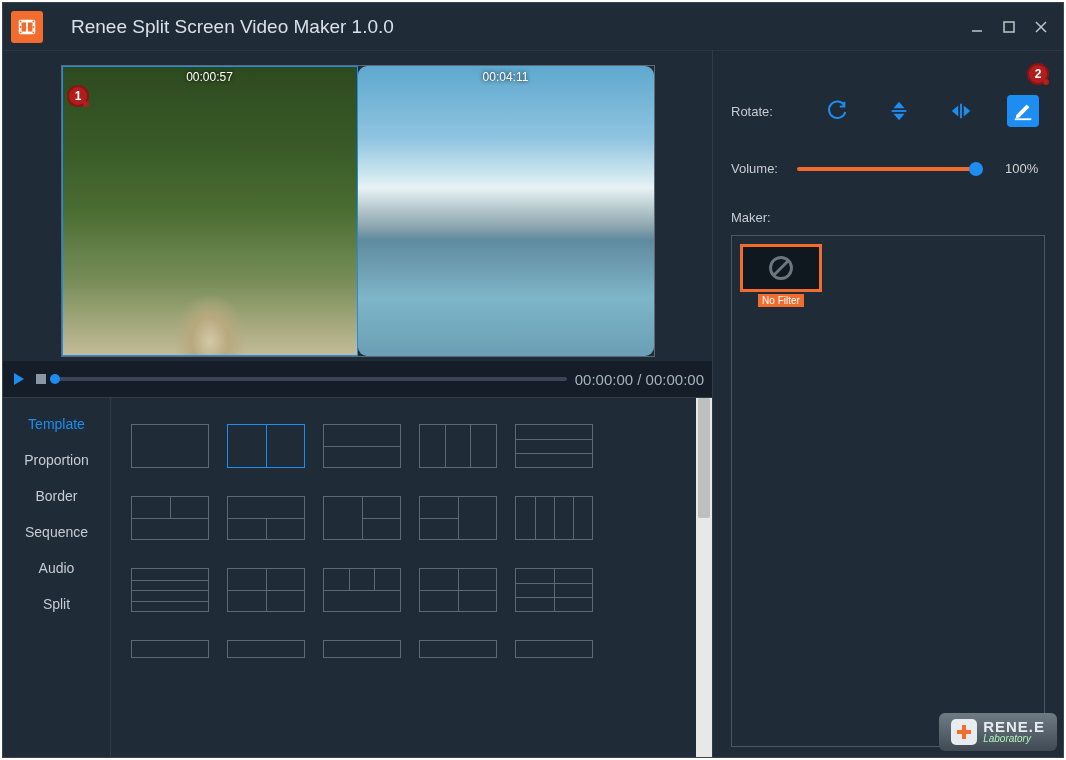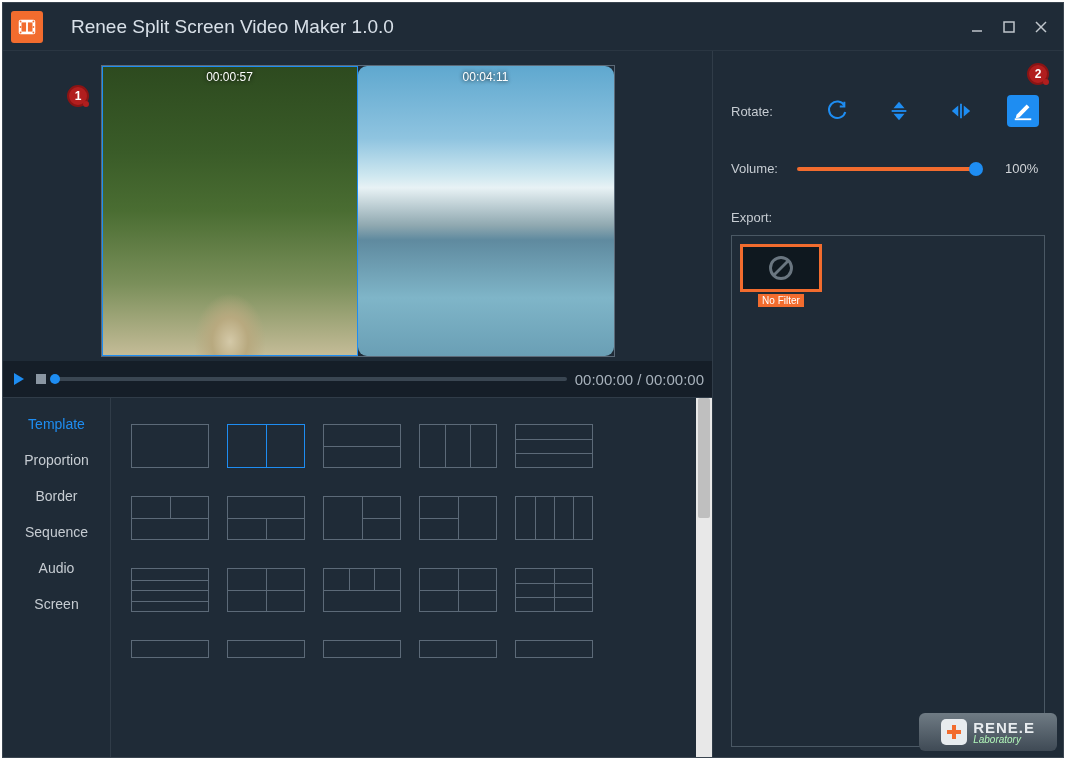--- a/index.html
+++ b/index.html
@@ -71,21 +71,21 @@
     align-items: center;
     justify-content: center;
     position: relative;
     padding-top: 10px;
   }
   .preview-pair {
     display: flex;
     border: 1px solid #5c6a78;
   }
   .vthumb {
-    width: 256px;
+    width: 296px;
     height: 290px;
     position: relative;
     overflow: hidden;
   }
   .vthumb.sel { outline: 1px solid #1e8df2; outline-offset: -1px; }
   .vtime {
     position: absolute;
     top: 4px; left: 0; right: 0;
     text-align: center;
     color: #fff;
@@ -266,24 +266,24 @@
     z-index: 50;
   }
   .badge .dot {
     position: absolute; bottom: -2px; right: -2px;
     width: 6px; height: 6px; border-radius: 50%; background: #b11e1e;
   }
   
   .brand-logo {
     position: absolute;
     bottom: 6px; right: 6px;
-    display: flex; align-items: center; gap: 6px;
+    display: flex; gap: 6px;
     color: #e8ecef;
     background: linear-gradient(180deg,#6f7b84 0%, #3f4a55 100%);
-    padding: 6px 22px;
+    padding: 6px 12px;
     border-radius: 6px;
   }
   .brand-logo .plus {
     width: 26px; height: 26px;
     background: #e8ecef;
     border-radius: 5px;
     display:flex;align-items:center;justify-content:center;
   }
   .brand-logo .plus svg { width: 18px; height: 18px; }
   .brand-logo .txtset { line-height: 1; }
@@ -365,21 +365,21 @@
         <div class="time-readout">00:00:00 / 00:00:00</div>
       </div>
 
       <div class="bottom-panel">
         <div class="side-tabs">
           <div class="stab active">Template</div>
           <div class="stab">Proportion</div>
           <div class="stab">Border</div>
           <div class="stab">Sequence</div>
           <div class="stab">Audio</div>
-          <div class="stab">Screen</div>
+          <div class="stab">Split</div>
         </div>
         <div class="template-grid-wrap">
           <div class="template-scroll">
 
             <div class="tpl"></div>
             <div class="tpl active">
                 <div class="cells">
                   <div class="vline" style="left:50%;border-color:#1e8df2;background:#1e8df2;"></div>
                 </div>
               </div>
@@ -518,21 +518,21 @@
       </div>
 
       <div class="vol-row">
         <div class="row-label vol-label">Volume:</div>
         <div class="vol-slider">
             <div class="vol-knob"></div>
           </div>
         <div class="vol-val">100%</div>
       </div>
 
-      <div class="row-label filter-label">Export:</div>
+      <div class="row-label filter-label">Maker:</div>
       <div class="filter-box">
         <div class="filter-item">
           <div class="filter-thumb">
             <svg viewBox="0 0 24 24">
                 <circle cx="12" cy="12" r="9"></circle>
                 <line x1="6" y1="18" x2="18" y2="6"></line>
               </svg>
           </div>
           <span class="filter-name">No Filter</span>
         </div>

